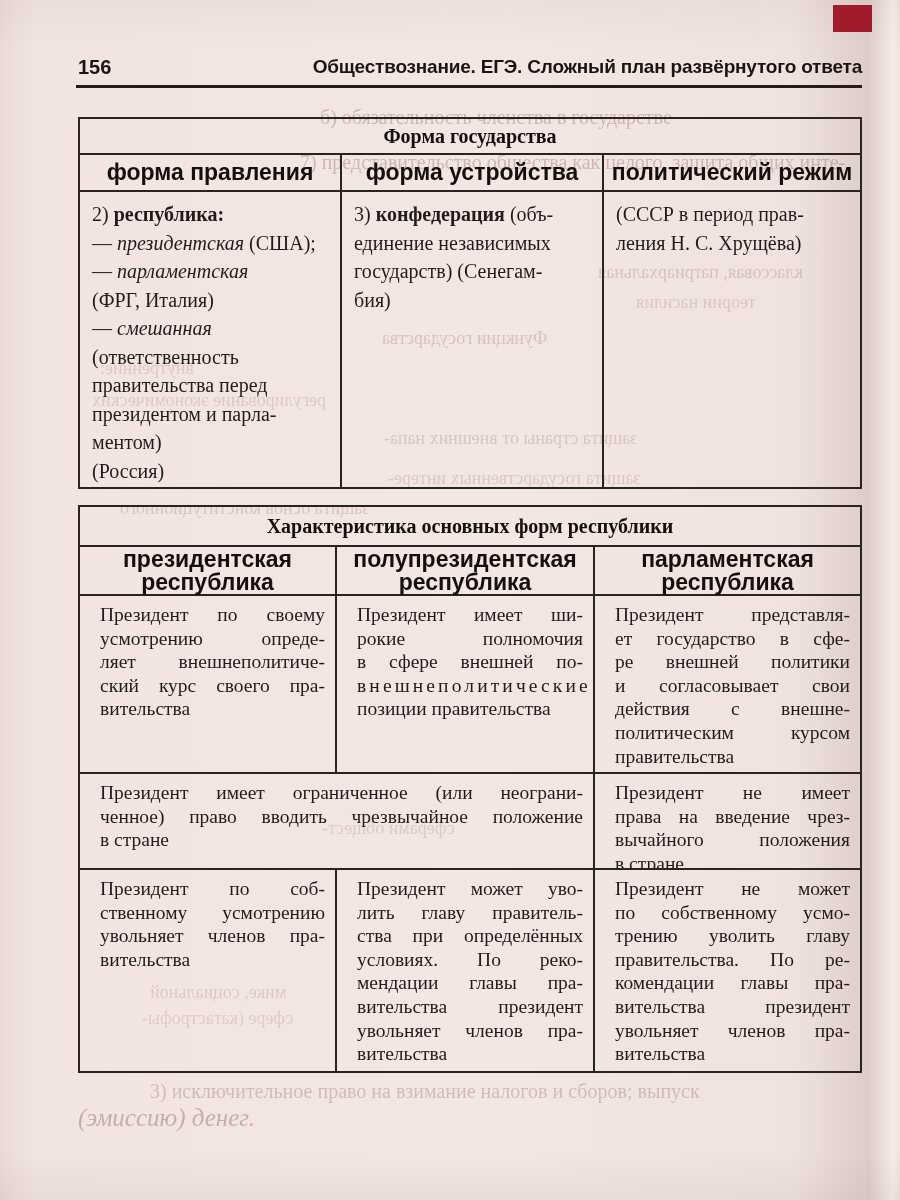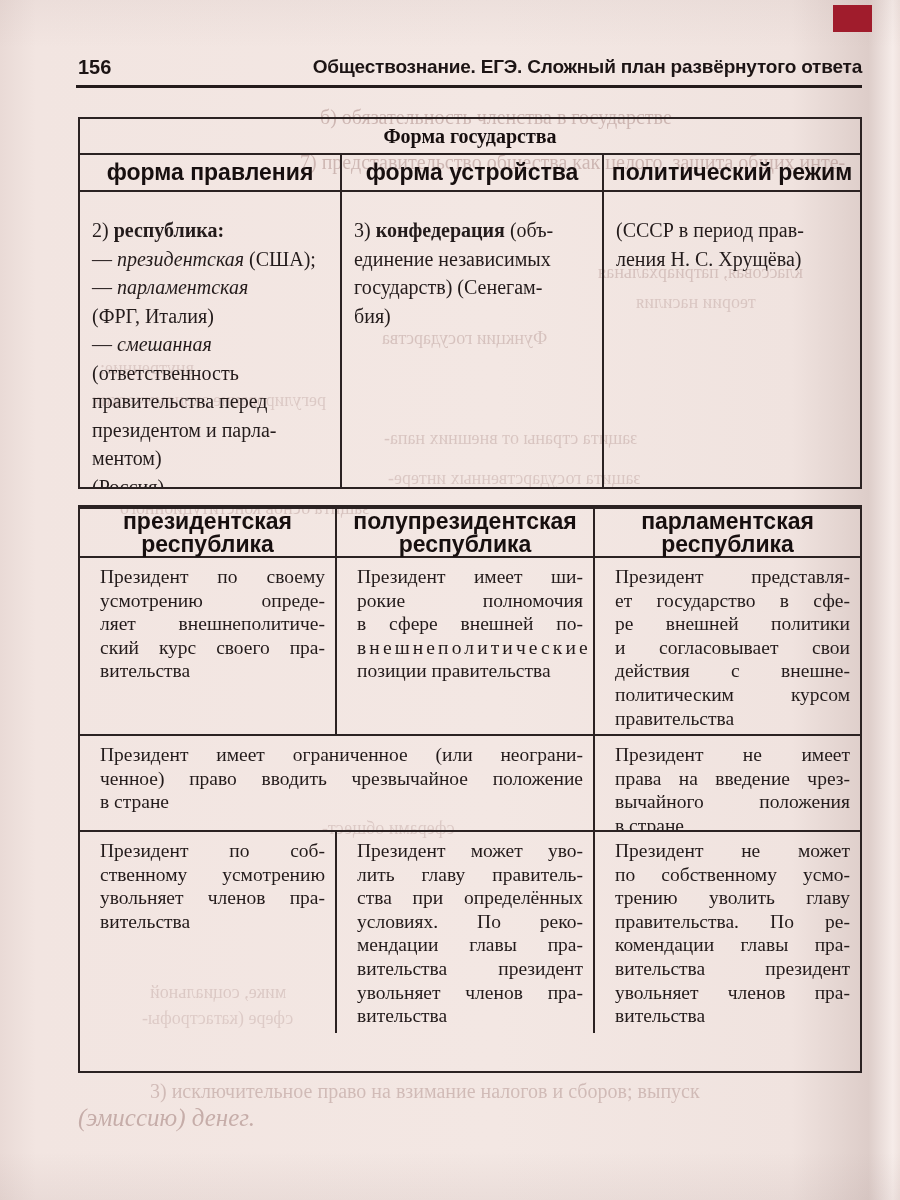--- a/index.html
+++ b/index.html
@@ -43,21 +43,21 @@
   .t2 .head{ height:49px; }
   .hcell{
     display:flex; align-items:center; justify-content:center; text-align:center; box-sizing:border-box;
     font-family:"Liberation Sans", sans-serif; font-weight:bold; font-size:23px; line-height:23px;
     white-space:pre-line; color:#170f0f;
   }
   .hcell + .hcell, .cell + .cell{ border-left:2px solid #2b2222; }
   .t1 .body{ height:297px; }
   .r1{ height:178px; } .r2{ height:96px; } .r3{ height:203px; }
   .cell{ box-sizing:border-box; overflow:hidden; }
-  .t1 .cell{ padding:24px 10px 0 12px; font-size:20px; line-height:28.5px; }
+  .t1 .cell{ padding:8px 10px 0 12px; font-size:20px; line-height:28.5px; }
   .t2 .cell{ padding:7px 10px 0 20px; font-size:19.5px; line-height:23.6px; }
   .ln{ min-height:1em; }
   .j{ text-align:justify; text-align-last:justify; }
   .ls{ letter-spacing:0.16em; }
   i{ font-style:italic; } b{ font-weight:bold; }
 
   #bleed{ position:absolute; inset:0; z-index:1; pointer-events:none; }
   #bleed span{ position:absolute; white-space:nowrap; color:#a98884; font-family:"Liberation Serif", serif; }
   #bleed span.mir{ transform:scaleX(-1); filter:blur(0.4px); }
 </style>
@@ -116,20 +116,21 @@
           <div class="ln">бия)</div>
         </div>
       <div class="cell">
           <div class="ln">(СССР в период прав-</div>
           <div class="ln">ления Н. С. Хрущёва)</div>
         </div>
     </div>
   </div>
 
   <div class="tbl t2">
+    <div class="cap">Характеристика основных форм республики</div>
     <div class="grid head">
       <div class="hcell">президентская
 республика</div>
       <div class="hcell">полупрезидентская
 республика</div>
       <div class="hcell">парламентская
 республика</div>
     </div>
     <div class="grid r1">
       <div class="cell">

